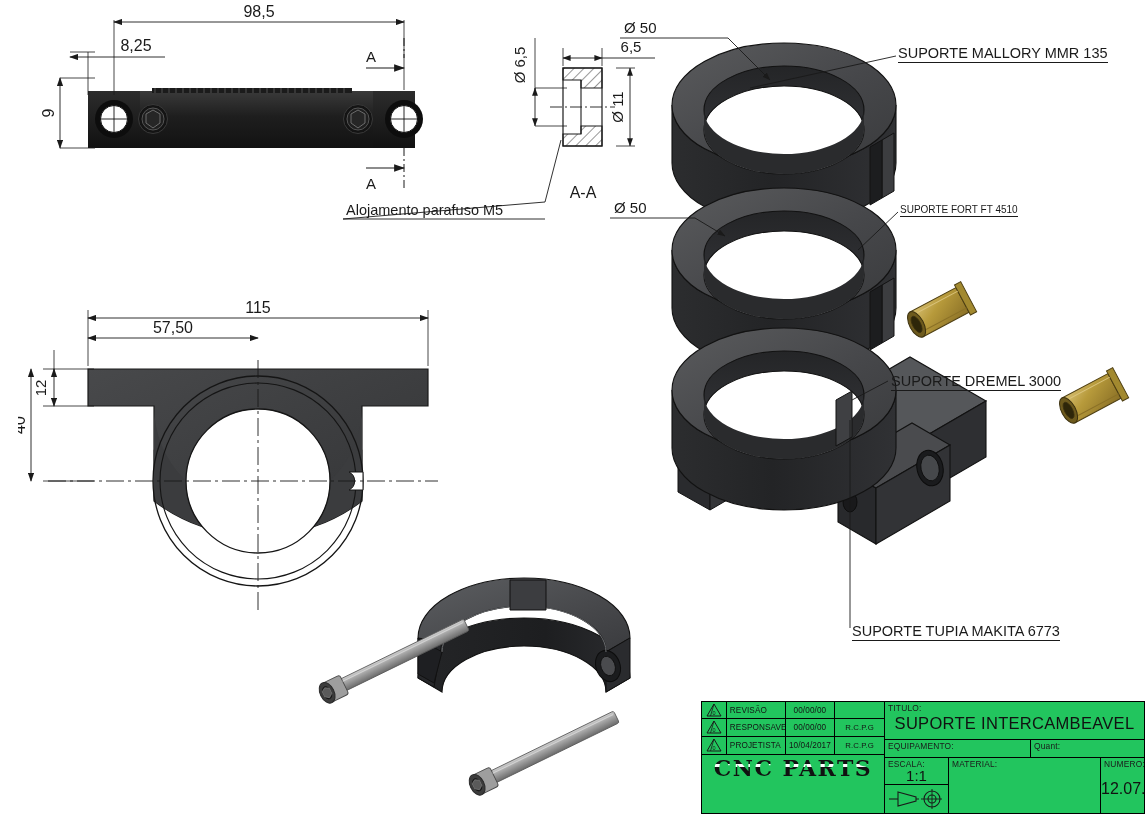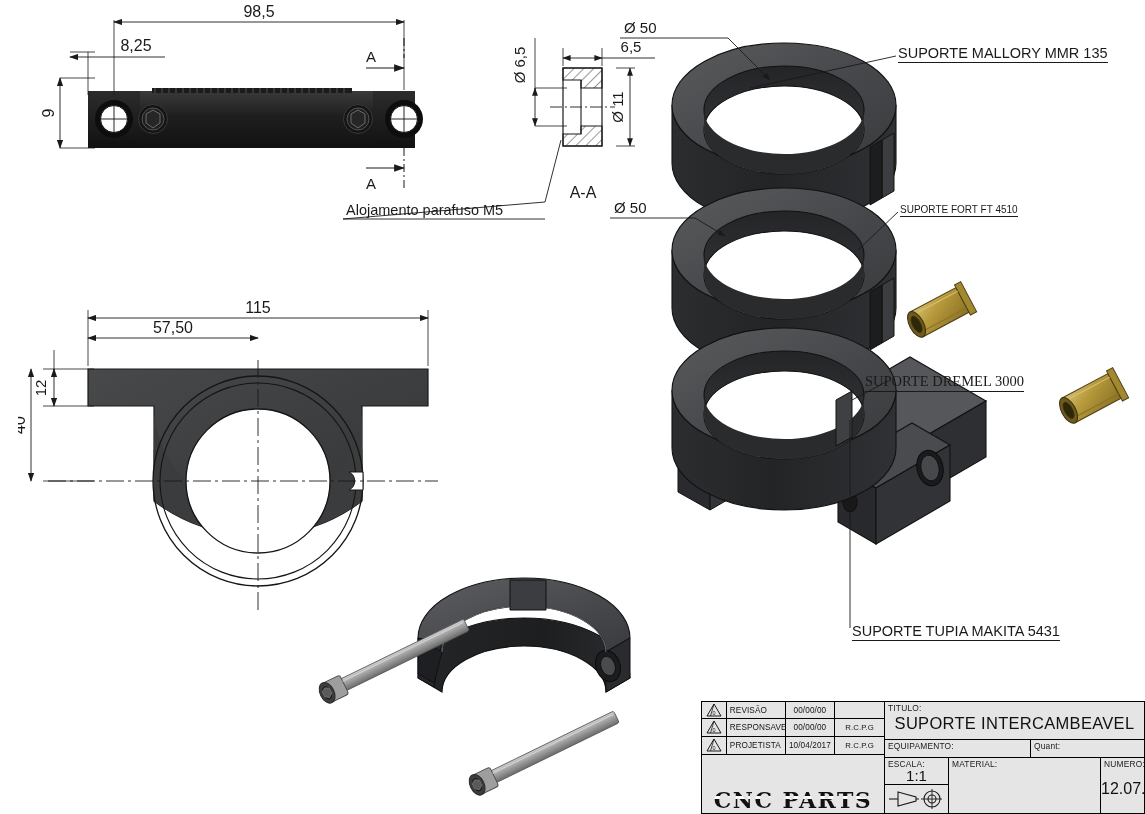--- a/index.html
+++ b/index.html
@@ -30,21 +30,21 @@
     font-family: "Liberation Sans", sans-serif;
     fill: #1a1a1a;
   }
   
   #titleblock {
     position: absolute;
     left: 701px; top: 701px;
     width: 444px; height: 113px;
     border: 1.6px solid #000;
     box-sizing: border-box;
-    background: #e5e5e5;
+    background: #22c55e;
     display: flex;
     font-size: 9px;
   }
   #tb-left {
     width: 183px;
     border-right: 1.6px solid #000;
     box-sizing: border-box;
     display: flex; flex-direction: column;
   }
   .tb-rev-rows { border-bottom: 1.4px solid #000; }
@@ -68,21 +68,21 @@
     white-space: nowrap;
   }
   .tb-cell.last { border-right: none; }
   .c-tri { width: 25px; justify-content: center; padding-left: 0; }
   .c-lbl { width: 59px; }
   .c-date { width: 50px; justify-content: center; padding-left: 0; }
   .c-ini { width: 49px; justify-content: center; padding-left: 0; font-size: 7.8px;}
   .tri-wrap { width: 16px; height: 14px; }
   #tb-logo {
     flex: 1;
-    display: flex; align-items: flex-end; justify-content: center;
+    display: flex; align-items: flex-start; justify-content: center;
   }
   .logo-text {
     font-family: "DejaVu Serif", serif;
     font-weight: bold;
     font-size: 22px;
     letter-spacing: 1.5px;
     color: #111;
     background: linear-gradient(180deg,#111 0 35%, #ffffff 35% 48%, #111 48% 100%);
     -webkit-background-clip: text;
     background-clip: text;
@@ -520,25 +520,25 @@
       <line x1="250" y1="420" x2="250" y2="628"></line>
     </g>
   </svg>
 
   <div class="abs" style="left:898px; top:44px; width:240px;">
     <div style="font-size:14.5px; border-bottom:1.1px solid #1a1a1a; display:inline-block; padding-bottom:1px; white-space:nowrap;">SUPORTE MALLORY MMR 135</div>
   </div>
   <div class="abs" style="left:900px; top:199px; width:240px;">
     <div style="font-size:10px; border-bottom:1.1px solid #1a1a1a; display:inline-block; padding-bottom:1px; white-space:nowrap;">SUPORTE FORT FT 4510</div>
   </div>
-  <div class="abs" style="left:865px; top:372px; width:240px;font-family:Liberation Serif, serif;">
+  <div class="abs" style="left:891px; top:372px; width:240px;">
     <div style="font-size:14.5px; border-bottom:1.1px solid #1a1a1a; display:inline-block; padding-bottom:1px; white-space:nowrap;">SUPORTE DREMEL 3000</div>
   </div>
   <div class="abs" style="left:852px; top:622px; width:260px;">
-    <div style="font-size:14.5px; border-bottom:1.1px solid #1a1a1a; display:inline-block; padding-bottom:1px; white-space:nowrap;">SUPORTE TUPIA MAKITA 5431</div>
+    <div style="font-size:14.5px; border-bottom:1.1px solid #1a1a1a; display:inline-block; padding-bottom:1px; white-space:nowrap;">SUPORTE TUPIA MAKITA 6773</div>
   </div>
 
   <svg class="abs" style="left:290px; top:520px;" width="470" height="294">
     <defs>
       <linearGradient id="gShaft" x1="0" y1="0" x2="0" y2="1">
         <stop offset="0%" stop-color="#cfcfcf"></stop>
         <stop offset="35%" stop-color="#a8a8a8"></stop>
         <stop offset="100%" stop-color="#6b6b6b"></stop>
       </linearGradient>
       <linearGradient id="gClampTop" x1="0" y1="0" x2="1" y2="1">

